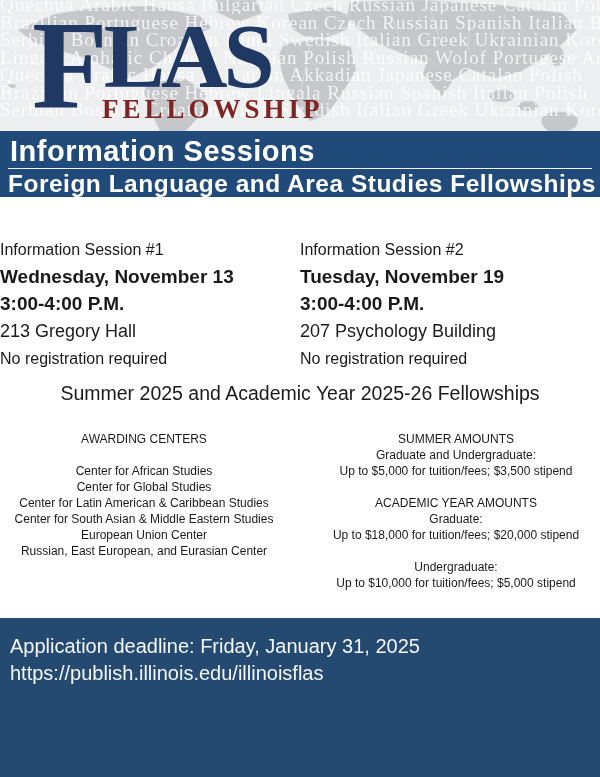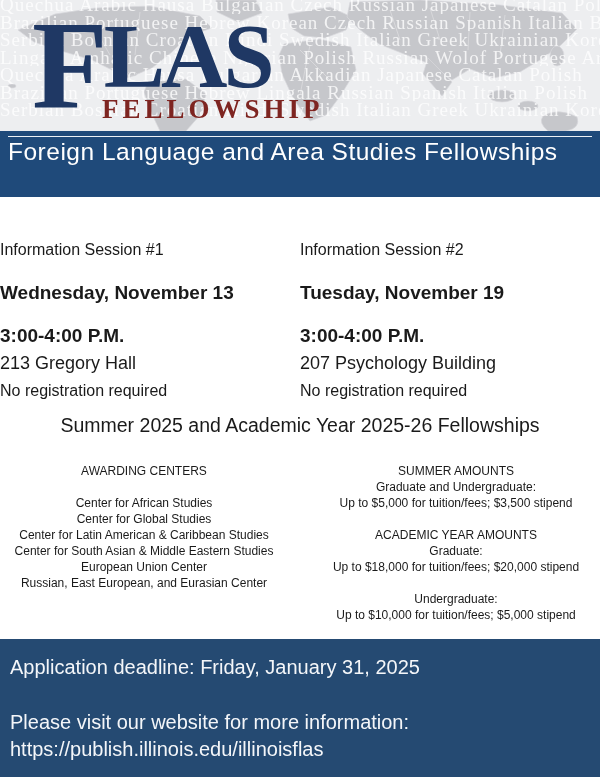--- a/index.html
+++ b/index.html
@@ -66,35 +66,35 @@
     font-size:29px; font-weight:bold;
     letter-spacing:0.5px;
     padding-left:10px;
     line-height:32px;
   }
   .banner-rule {
     border-top:1.5px solid rgba(255,255,255,0.92);
     margin:1px 8px 0 8px;
   }
   .banner-subtitle {
-    font-size:24.5px; font-weight:400;
+    font-size:24.5px; font-weight:700;
     letter-spacing:0.5px;
     padding-left:8px;
     line-height:29px;
   }
 
   
   .main { flex:1 1 auto; }
   .sessions {
     display:grid; grid-template-columns:1fr 1fr;
     margin-top:40px;
     text-align:left;
   }
   .session-label { font-size:16px; line-height:26px; }
-  .session-date, .session-time { font-size:19px; font-weight:bold; line-height:27px;margin-top:16px; }
+  .session-date, .session-time { font-size:19px; font-weight:bold; line-height:27px; }
   .session-location { font-size:18px; line-height:28px; }
   .session-registration { font-size:16px; line-height:27px; }
 
   .fellowships-heading {
     margin-top:8px;
     text-align:center;
     font-size:19.5px;
     line-height:26px;
   }
 
@@ -159,20 +159,21 @@
       <div class="row">Serbian Bosnian Croatian Hindi Swedish Italian Greek Ukrainian Korean Lingal</div>
     </div>
 
     <div class="logo">
       <div class="logo-acronym"><span class="logo-f">F</span><span class="logo-rest">LAS</span></div>
       <div class="logo-word">FELLOWSHIP</div>
     </div>
   </div>
 
   <div class="banner">
+    <div class="banner-title">Information Sessions</div>
     <div class="banner-rule"></div>
     <div class="banner-subtitle">Foreign Language and Area Studies Fellowships</div>
   </div>
 
   <div class="main">
 
     <div class="sessions">
       <div class="session">
         <div class="session-label">Information Session #1</div>
         <div class="session-date">Wednesday, November 13</div>
@@ -220,17 +221,16 @@
           <div>Undergraduate:</div>
           <div>Up to $10,000 for tuition/fees; $5,000 stipend</div>
         </div>
       </div>
 
     </div>
   </div>
 
   <div class="footer">
     <div class="footer-deadline">Application deadline: Friday, January 31, 2025</div>
-    <div class="footer-prompt">Please visit our website for more information:</div>
     <a class="footer-url" href="#">https://publish.illinois.edu/illinoisflas</a>
   </div>
 
 </div>
 
 </body></html>

